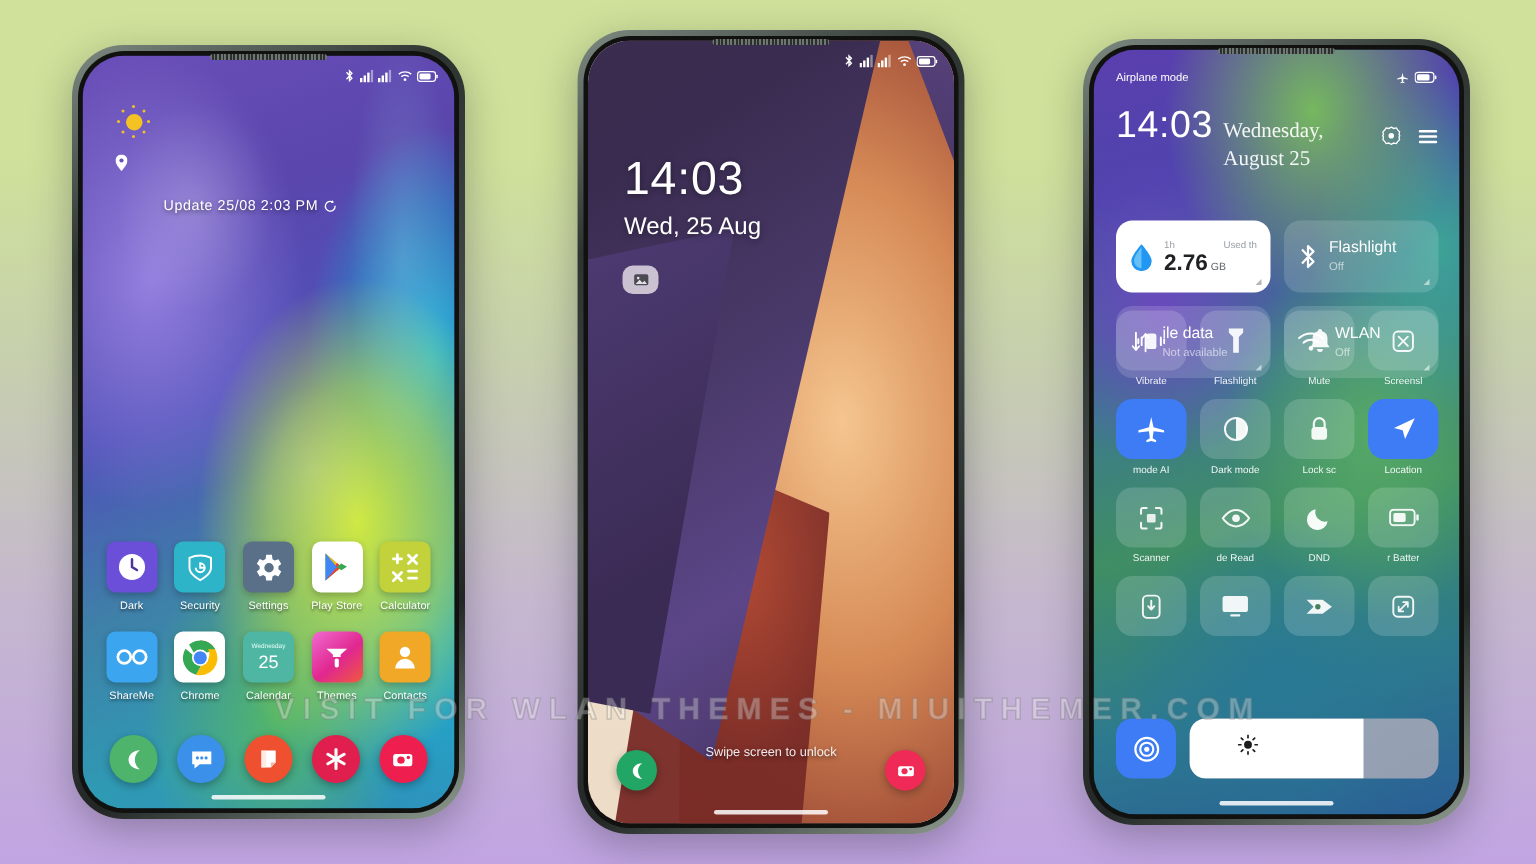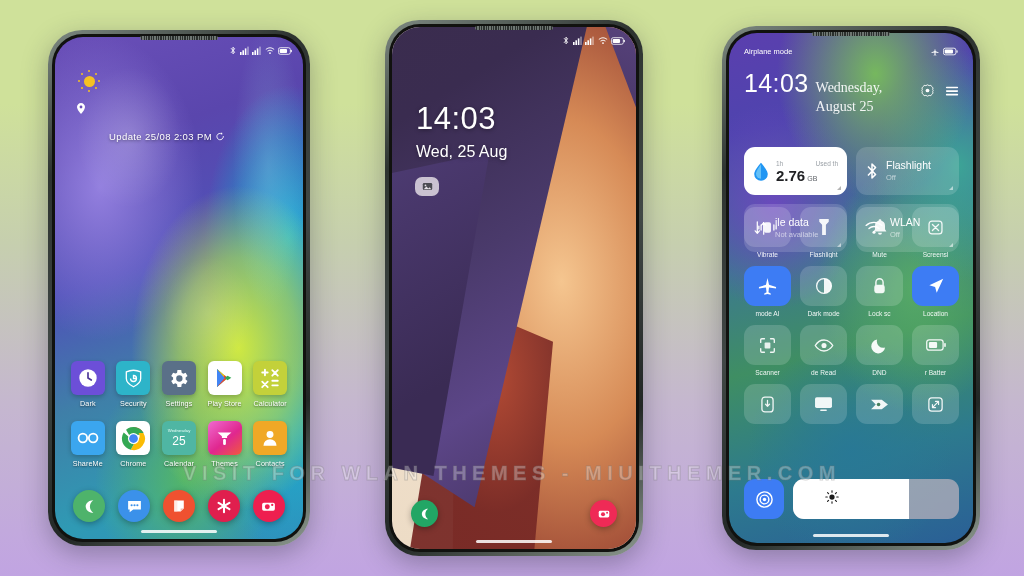--- a/index.html
+++ b/index.html
@@ -458,20 +458,21 @@
       </div>
 
       <div class="lspill">
         <svg width="11" height="11" viewBox="0 0 14 14">
           <rect x="1" y="2.4" width="12" height="9.2" rx="1.6" fill="#4b4b52"></rect>
           <circle cx="4.4" cy="5.6" r="1.1" fill="#e6e1e8"></circle>
           <path d="M2.2 10.6 L5.6 6.9 L8 9.6 L9.8 7.8 L11.8 10.6 Z" fill="#e6e1e8"></path>
         </svg>
       </div>
 
+      <div class="unlock">Swipe screen to unlock</div>
 
       <div class="lsbtn l">
         <svg width="14" height="14" viewBox="0 0 20 20">
             <path d="M14.5 2.5 a9 9 0 0 0 0 15 c-5 0 -9 -3.4 -9 -7.5 s4 -7.5 9 -7.5 Z" fill="#fff"></path>
           </svg>
       </div>
       <div class="lsbtn r">
         <svg width="14" height="14" viewBox="0 0 20 20">
             <rect x="2.5" y="5.5" width="15" height="9.5" rx="2" fill="#fff"></rect>
             <circle cx="8.6" cy="10.3" r="2.9" fill="#ef2a56"></circle>

